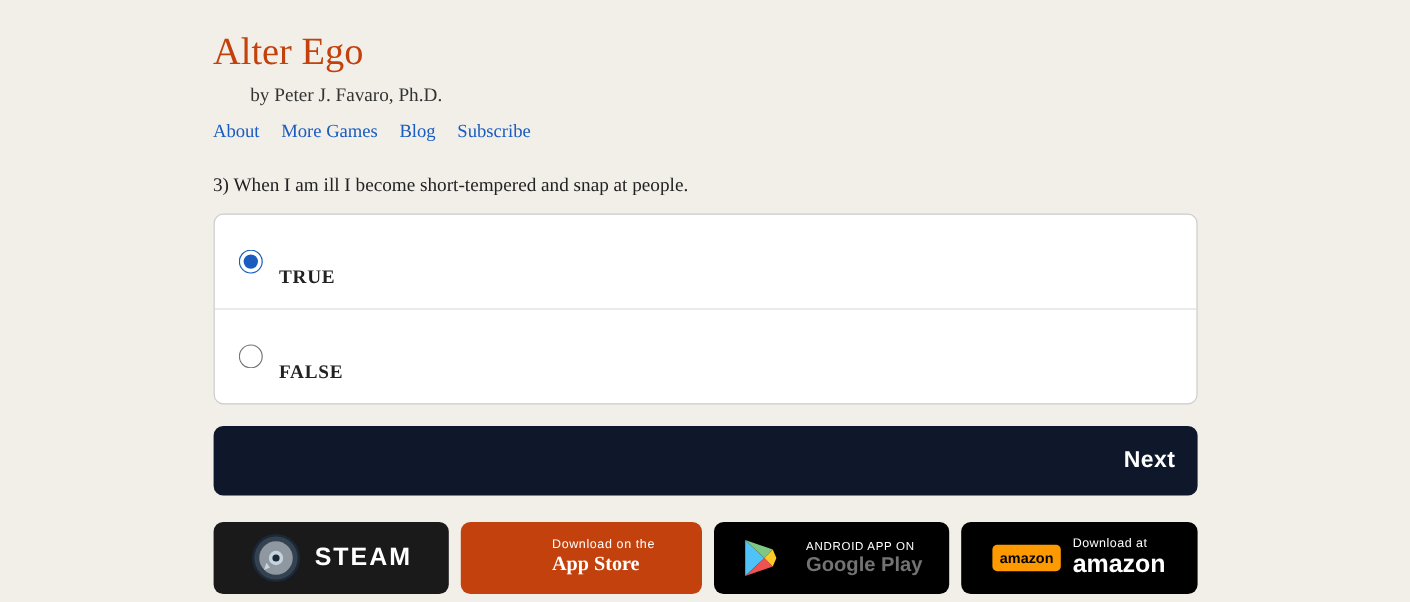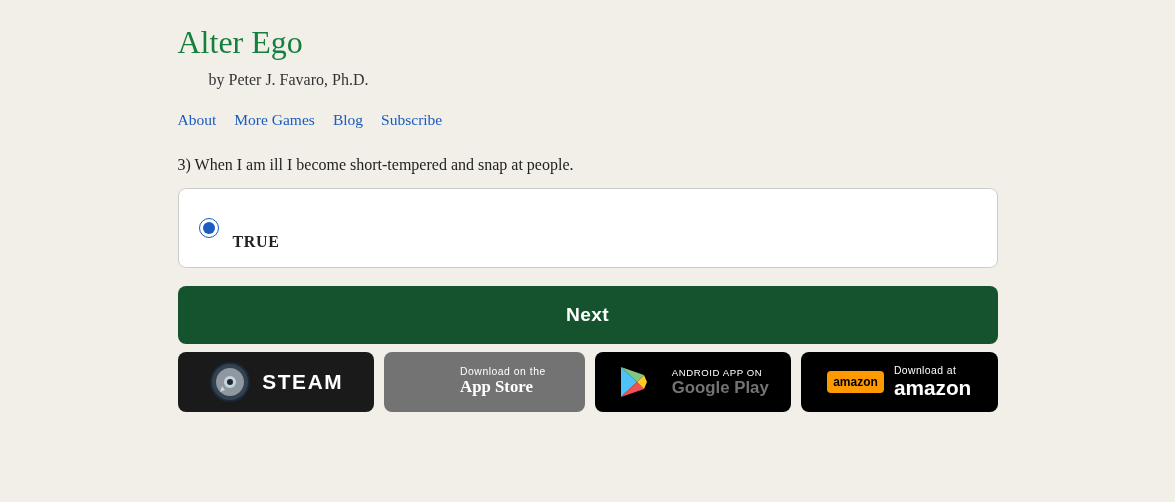--- a/index.html
+++ b/index.html
@@ -15,26 +15,26 @@
     .page-container {
       max-width: 860px;
       margin: 0 auto;
       padding: 24px 20px 20px 20px;
     }
 
     .app-title {
       font-size: 2rem;
       font-weight: normal;
       margin-bottom: 10px;
-      color: #15803d;
+      color: #c2410c;
     }
 
     .app-author {
       font-size: 1rem;
-      margin-bottom: 22px;
+      margin-bottom: 12px;
       color: #333;
       padding-left: 31px;
     }
 
     .nav-links {
       display: flex;
       gap: 18px;
       margin-bottom: 27px;
     }
 
@@ -82,29 +82,30 @@
       font-size: 1rem;
       font-weight: bold;
       letter-spacing: 0.04em;
       color: #222;
       margin-top: 28px;
     }
 
     .next-button {
       width: 100%;
       padding: 18px;
-      background-color: #14532d;
+      background-color: #0f172a;
       color: #fff;
       border: none;
       border-radius: 8px;
       font-size: 1.2rem;
       font-weight: bold;
       cursor: pointer;
-      margin-bottom: 8px;
+      margin-bottom: 22px;
       letter-spacing: 0.02em;
+      text-align: right;
     }
 
     .store-badges {
       display: flex;
       gap: 10px;
       flex-wrap: wrap;
     }
 
     .badge {
       height: 60px;
@@ -141,21 +142,21 @@
     .steam-text {
       color: #fff;
       font-family: Arial, sans-serif;
       font-size: 1.3rem;
       font-weight: bold;
       letter-spacing: 0.08em;
     }
 
     
     .badge-appstore {
-      background: #737373;
+      background: #c2410c;
       padding: 0 14px;
     }
 
     .appstore-content {
       display: flex;
       align-items: center;
       gap: 10px;
     }
 
     .apple-icon {
@@ -283,20 +284,24 @@
     <a href="#">Blog</a>
     <a href="#">Subscribe</a>
   </nav>
 
   <p class="question-text">3) When I am ill I become short-tempered and snap at people.</p>
 
   <div class="options-container">
     <label class="option-item">
       <input type="radio" name="answer" value="true" checked="" style="">
       <span class="option-label">TRUE</span>
+    </label>
+    <label class="option-item">
+      <input type="radio" name="answer" value="false" style="">
+      <span class="option-label">FALSE</span>
     </label>
   </div>
 
   <button class="next-button">Next</button>
 
   <div class="store-badges">
 
     <a class="badge badge-steam" href="#">
       <div class="steam-content">
         <svg class="steam-logo" viewBox="0 0 44 44" xmlns="http://www.w3.org/2000/svg">

